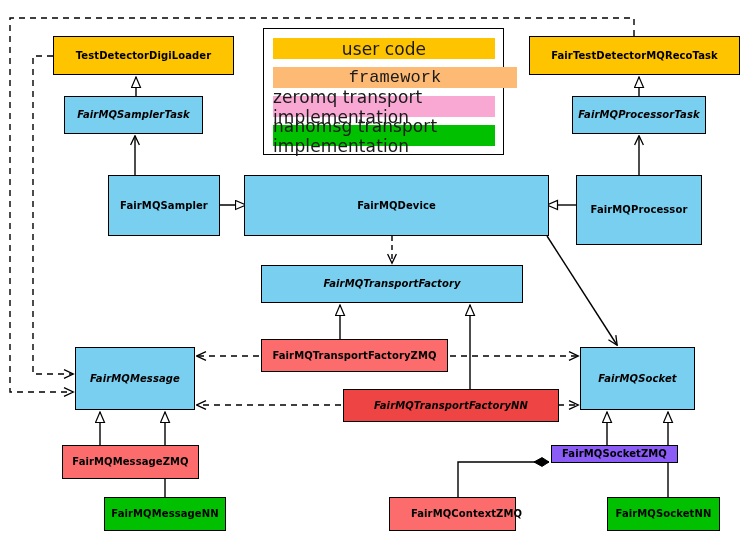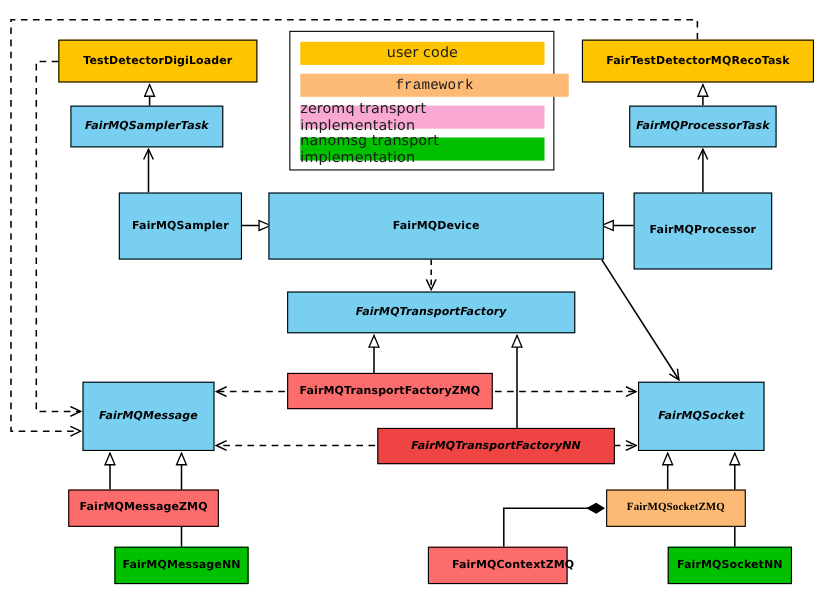--- a/index.html
+++ b/index.html
@@ -7,21 +7,21 @@
   body{font-family:"DejaVu Sans","Liberation Sans",sans-serif;}
   #canvas{position:relative;width:748px;height:549px;background:#ffffff;overflow:hidden;}
   #edges{position:absolute;left:0;top:0;width:748px;height:549px;}
   .node{position:absolute;box-sizing:border-box;border:1.4px solid #000000;
         display:flex;align-items:center;justify-content:center;text-align:center;
         font-size:10px;font-weight:bold;color:#000000;line-height:1.15;
         letter-spacing:.1px;padding:2px 4px;}
   .node.italic{font-style:italic;}
   .legend-box{position:absolute;box-sizing:border-box;border:1.6px solid #000000;background:#ffffff;}
   .legend-bar{position:absolute;box-sizing:border-box;display:flex;align-items:center;
-              justify-content:center;font-size:13px;color:#1a1a1a;font-weight:normal;
+              justify-content:center;font-size:17px;color:#1a1a1a;font-weight:normal;
               letter-spacing:.1px;}
 </style>
 </head>
 <body>
 
 <div id="canvas">
 
   <svg id="edges" viewBox="0 0 748 549" xmlns="http://www.w3.org/2000/svg">
     <defs>
       <marker id="hollowTri" markerWidth="13" markerHeight="13" refX="11.5" refY="5.5" orient="auto" markerUnits="userSpaceOnUse">
@@ -149,21 +149,21 @@
   </div>
 
   <div class="node" style="left:104px;top:497px;width:122px;height:34px;background:#00C000;">
     <span>FairMQMessageNN</span>
   </div>
 
   <div class="node" style="left:389px;top:497px;width:127px;height:34px;background:#FC6C6C;padding-left:32px;">
     <span>FairMQContextZMQ</span>
   </div>
 
-  <div class="node" style="left:551px;top:445px;width:127px;height:34px;background:#fdba74;font-family:Liberation Serif, serif;">
+  <div class="node" style="left:551px;top:445px;width:127px;height:18px;background:#8b5cf6;">
     <span>FairMQSocketZMQ</span>
   </div>
 
   <div class="node" style="left:607px;top:497px;width:113px;height:34px;background:#00C000;">
     <span>FairMQSocketNN</span>
   </div>
 
 </div>
 
 </body></html>

